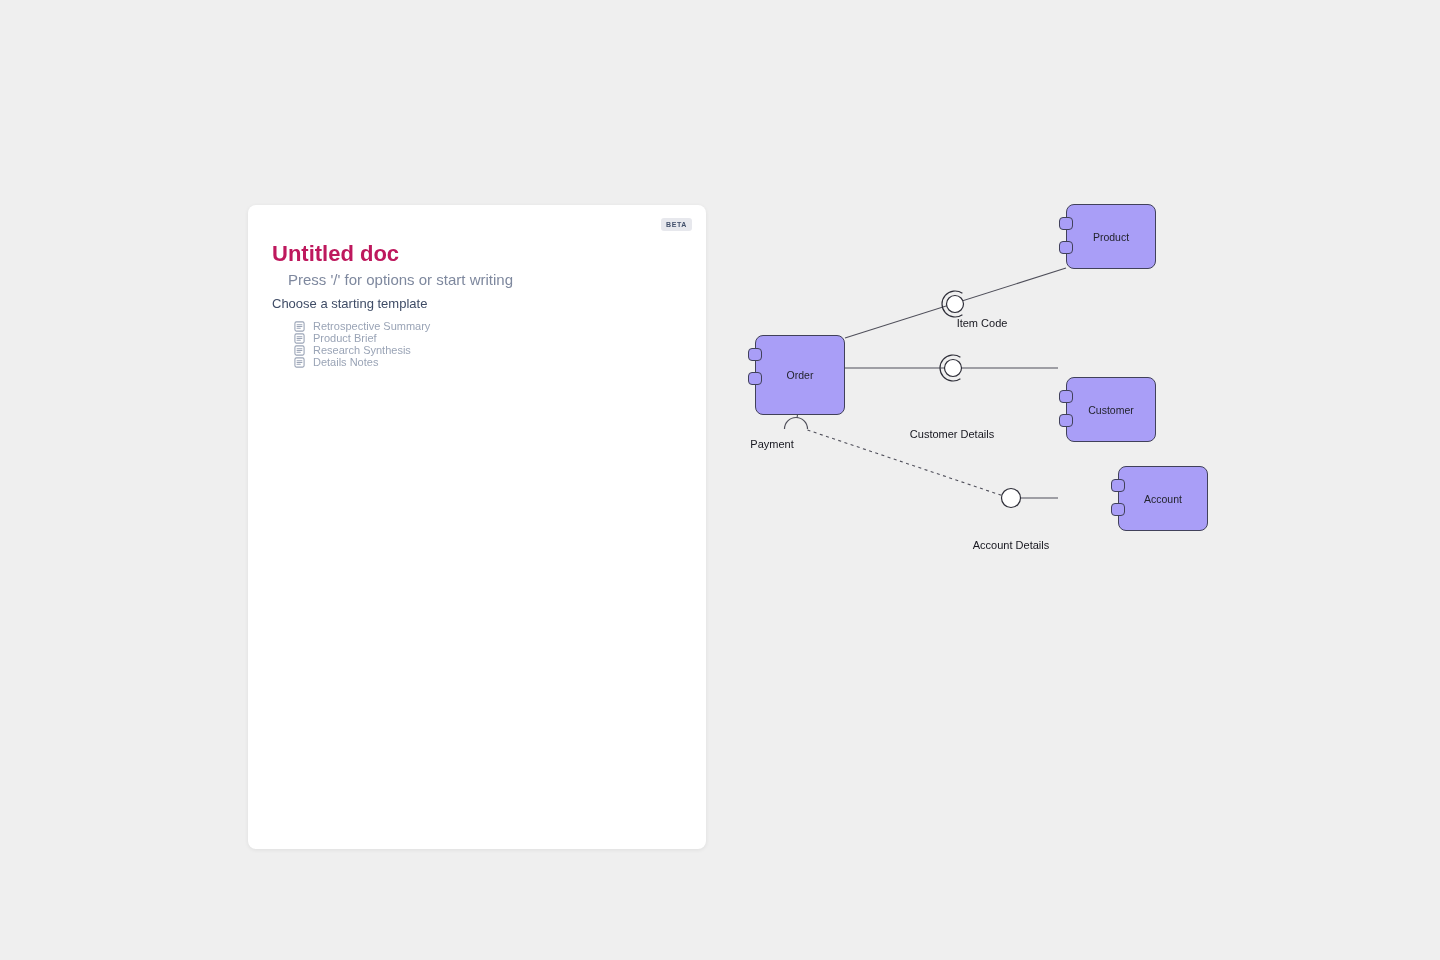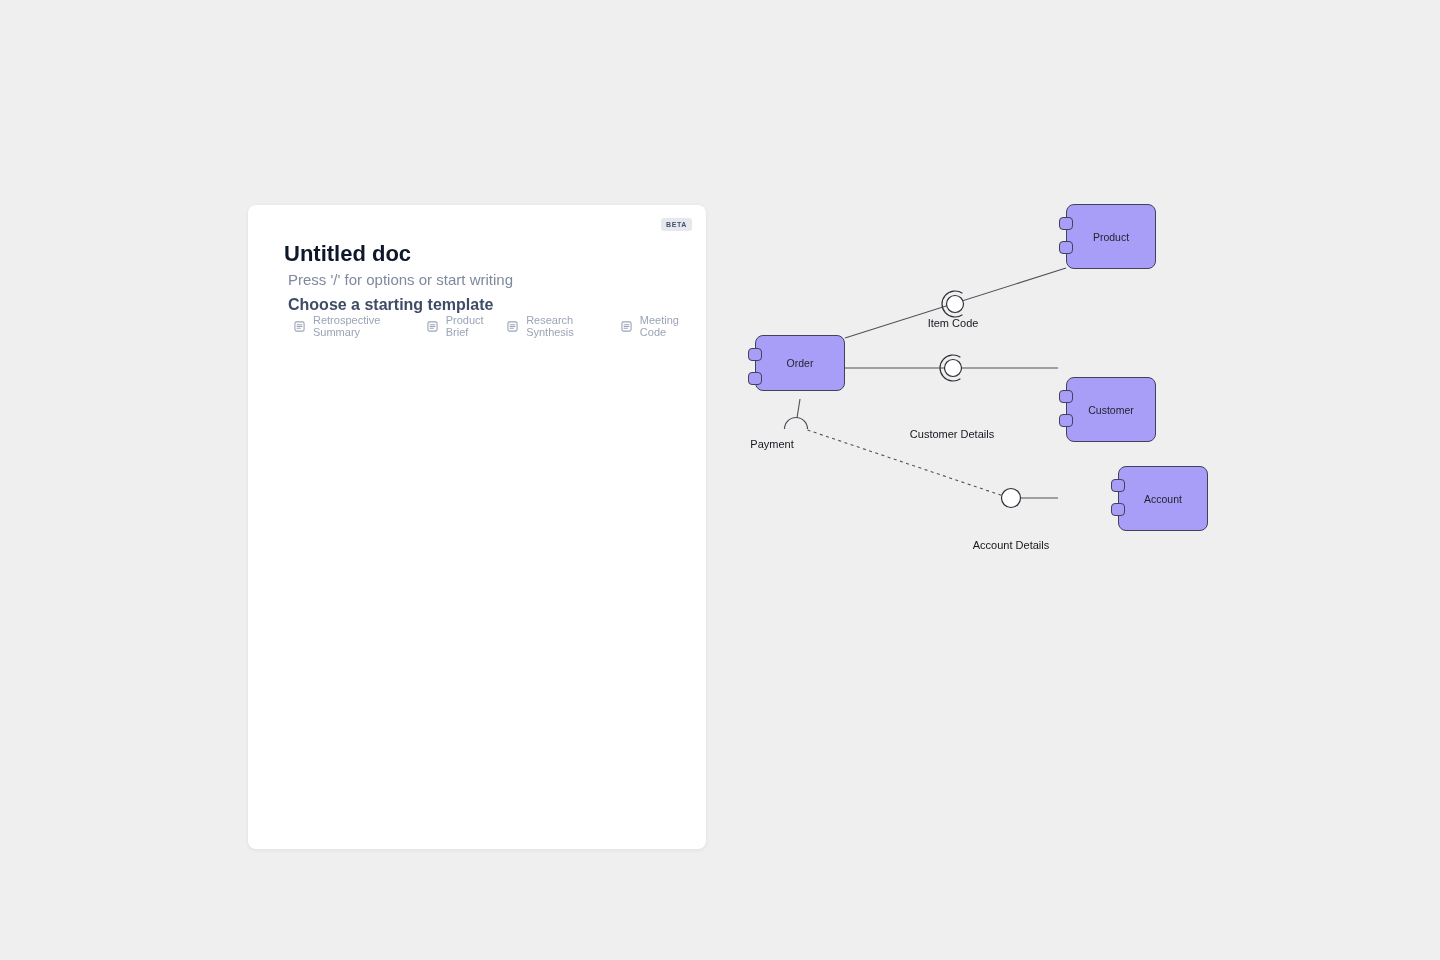--- a/index.html
+++ b/index.html
@@ -4,27 +4,27 @@
 <style>
   * { margin:0; padding:0; box-sizing:border-box; }
   html,body { width:1440px; height:960px; overflow:hidden;
     font-family:"Liberation Sans", sans-serif; background:#efefef; }
 
   
   .card { position:absolute; left:248px; top:205px; width:458px; height:644px;
     background:#ffffff; border-radius:8px; box-shadow:0 1px 4px rgba(0,0,0,.07); }
   .beta { position:absolute; top:13px; right:14px; background:#e7e8ed; color:#42506b;
     font-size:7px; font-weight:bold; letter-spacing:.6px; padding:3px 5px; border-radius:3px; }
-  .title { position:absolute; left:36px; top:35px; font-size:22px; line-height:28px;
-    font-weight:600; color:#0f172a; }
+  .title { position:absolute; left:24px; top:35px; font-size:22px; line-height:28px;
+    font-weight:600; color:#be185d; }
   .subtitle { position:absolute; left:40px; top:66px; font-size:15px; color:#7e889e; }
-  .tpl-heading { position:absolute; left:40px; top:91px; font-size:16px;
-    font-weight:700; color:#3f4c66; }
+  .tpl-heading { position:absolute; left:24px; top:91px; font-size:13px;
+    font-weight:400; color:#3f4c66; }
   .tpl-list { position:absolute; left:46px; top:115px; display:flex;
-    flex-direction:row; gap:0; }
+    flex-direction:column; gap:0; }
   .tpl-item { display:flex; align-items:center; gap:8px; height:12px;
     color:#9aa4b6; cursor:pointer; }
   .tpl-item svg { flex:0 0 auto; display:block; }
   .tpl-item span { font-size:11px; line-height:12px; }
 
   
   svg.canvas { position:absolute; left:0; top:0; }
   .component { position:absolute; width:90px; height:65px; background:#a99ef7;
     border:1px solid #41415a; border-radius:8px; display:flex; align-items:center;
     justify-content:center; }
@@ -64,21 +64,21 @@
           <rect x="1" y="1" width="10" height="10" rx="1.6" fill="none" stroke="#9aa4b6" stroke-width="1.2"></rect>
           <path d="M3.3 4.1h5.4M3.3 6h5.4M3.3 7.9h3.6" stroke="#9aa4b6" stroke-width="1.1" stroke-linecap="round" fill="none"></path>
         </svg>
       <span>Research Synthesis</span>
     </div>
     <div class="tpl-item">
       <svg width="11" height="11" viewBox="0 0 12 12">
           <rect x="1" y="1" width="10" height="10" rx="1.6" fill="none" stroke="#9aa4b6" stroke-width="1.2"></rect>
           <path d="M3.3 4.1h5.4M3.3 6h5.4M3.3 7.9h3.6" stroke="#9aa4b6" stroke-width="1.1" stroke-linecap="round" fill="none"></path>
         </svg>
-      <span>Meeting Code</span>
+      <span>Details Notes</span>
     </div>
   </div>
 </div>
 
 <svg class="canvas" width="1440" height="960" viewBox="0 0 1440 960">
   <g stroke="#4f4f5a" stroke-width="1.1" fill="none">
     <line x1="845" y1="338" x2="1066" y2="268"></line>
     <line x1="845" y1="368" x2="1058" y2="368"></line>
     <line x1="800" y1="399" x2="797" y2="418"></line>
     <path d="M 784.5 429 A 11.5 11.5 0 0 1 807.5 429" stroke-width="1.2"></path>
@@ -92,32 +92,32 @@
     <circle cx="953" cy="368" r="8.5" fill="#ffffff"></circle>
     <circle cx="1011" cy="498" r="9.5" fill="#ffffff"></circle>
   </g>
 </svg>
 
 <div class="component" style="left:1066px; top:204px;">
   <div class="port p1"></div>
   <div class="port p2"></div>
   <div class="label">Product</div>
 </div>
-<div class="component" style="left:755px; top:335px; height:56px;">
+<div class="component" style="left:755px; top:335px; height:80px;">
   <div class="port p1"></div>
   <div class="port p2"></div>
   <div class="label">Order</div>
 </div>
 <div class="component" style="left:1066px; top:335px;margin-top:42px;">
   <div class="port p1"></div>
   <div class="port p2"></div>
   <div class="label">Customer</div>
 </div>
 <div class="component" style="left:1118px; top:466px;">
   <div class="port p1"></div>
   <div class="port p2"></div>
   <div class="label">Account</div>
 </div>
 
-<div class="iface-label" style="left:953px; top:317px;">Item Code</div>
+<div class="iface-label" style="left:982px; top:317px;">Item Code</div>
 <div class="iface-label" style="left:952px; top:380px;margin-top:48px;">Customer Details</div>
 <div class="iface-label" style="left:772px; top:438px;">Payment</div>
 <div class="iface-label" style="left:1011px; top:539px;">Account Details</div>
 
 </body></html>

